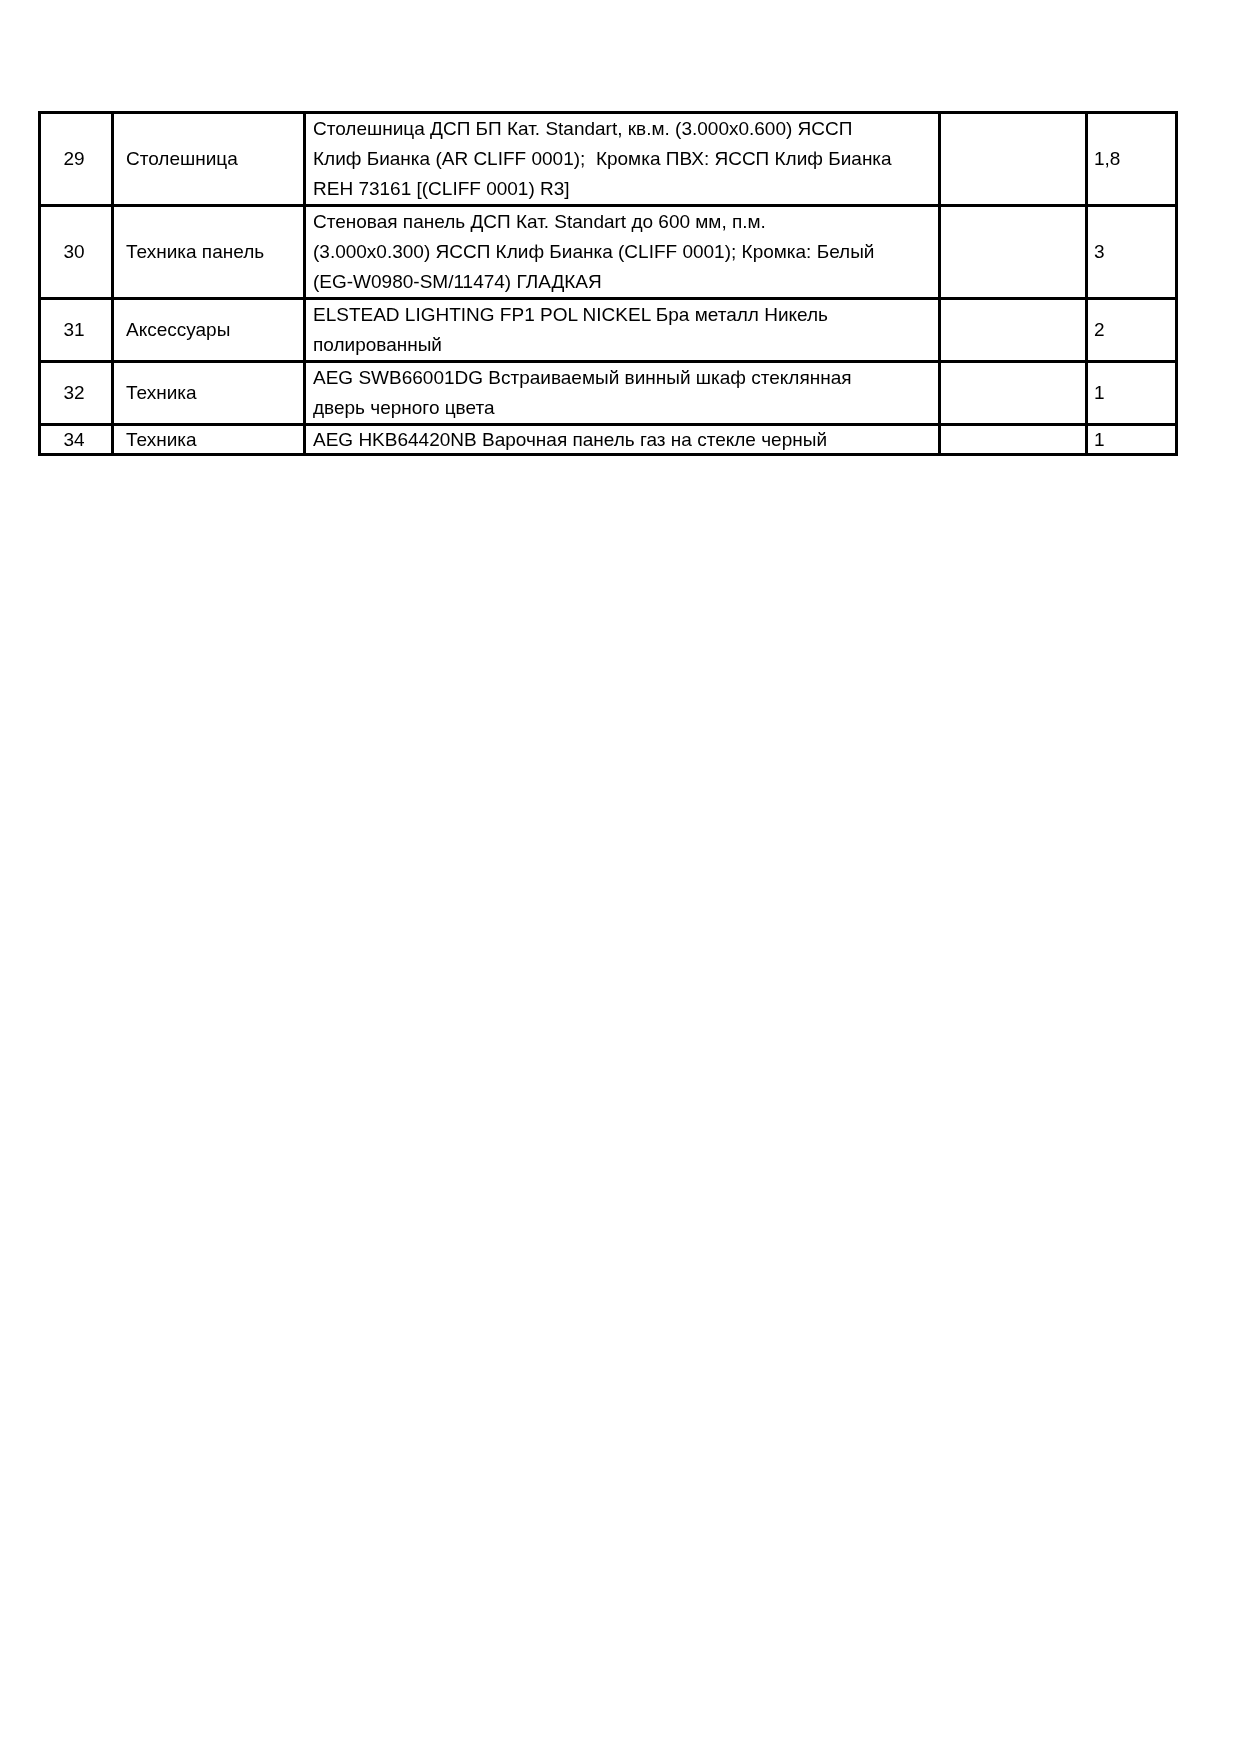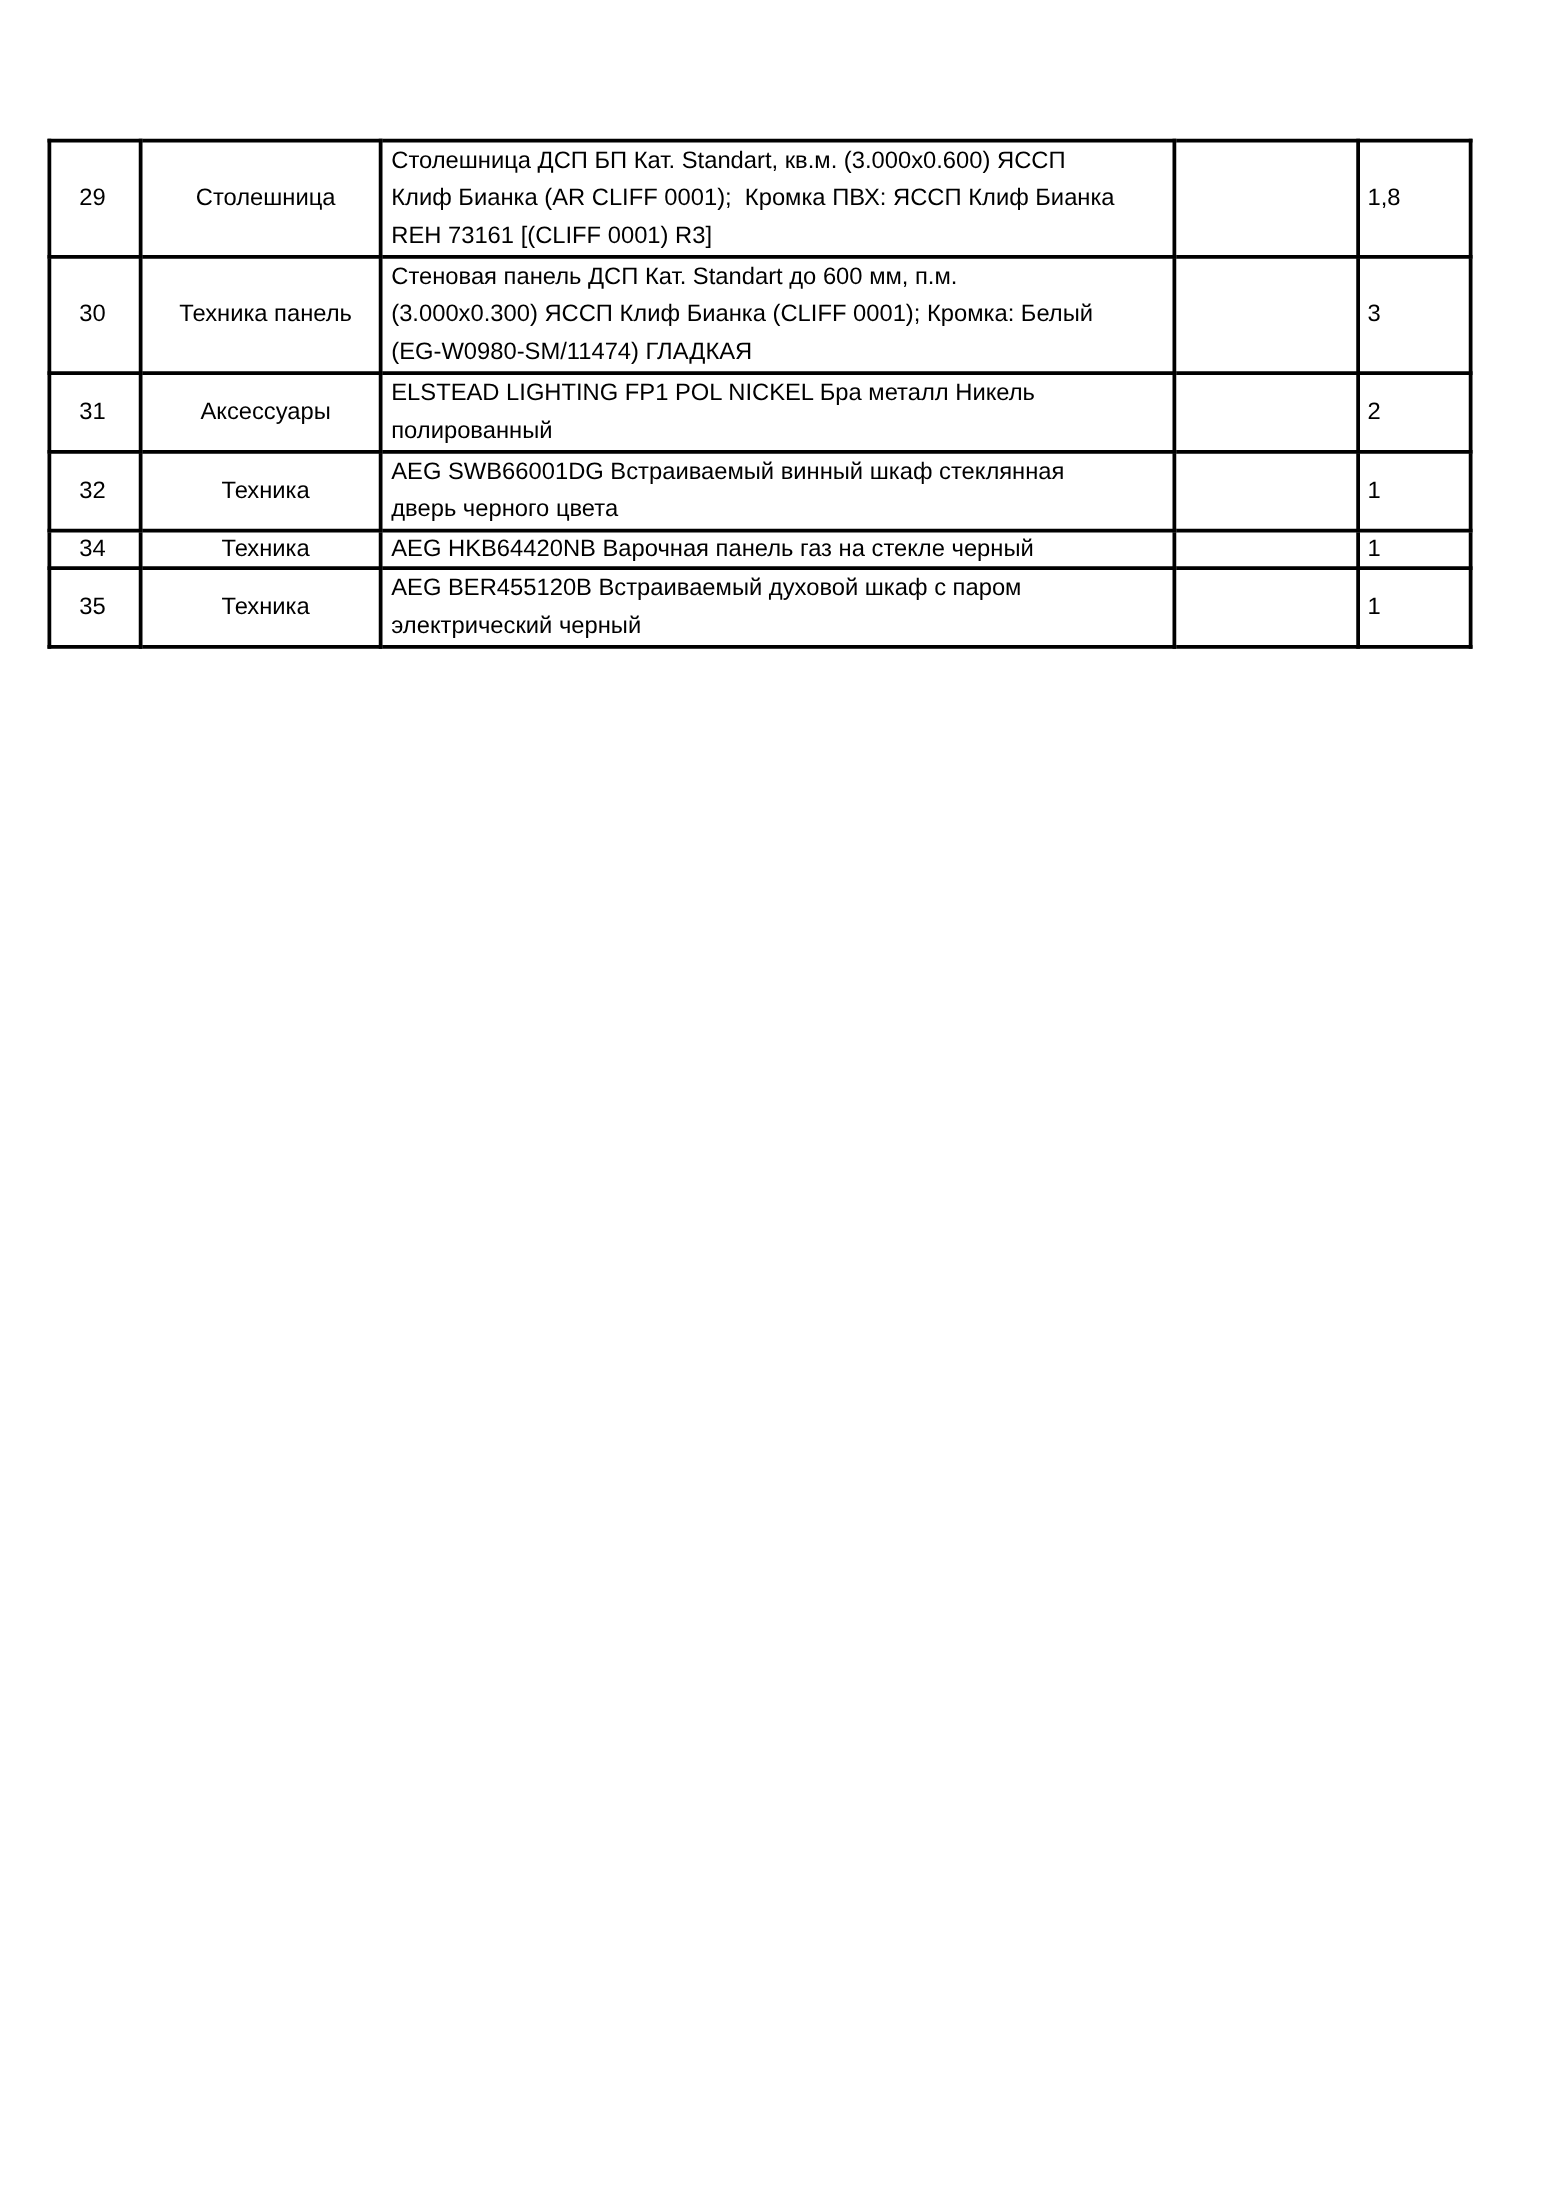--- a/index.html
+++ b/index.html
@@ -32,21 +32,21 @@
     line-height: 30px;
     vertical-align: middle;
     overflow: hidden;
     margin-left: 12px;
   }
   td.num {
     text-align: center;
     padding-right: 4px;
   }
   td.cat {
-    text-align: center;
+    text-align: left;
     padding-left: 12px;
     padding-right: 4px;
   }
   td.desc {
     text-align: left;
     padding-left: 7px;
     padding-right: 4px;
     white-space: pre-wrap;
   }
   td.note {
@@ -105,23 +105,15 @@
         <td class="note"></td>
         <td class="qty">1</td>
       </tr>
       <tr class="single" style="height:30px">
         <td class="num">34</td>
         <td class="cat">Техника</td>
         <td class="desc">AEG HKB64420NB Варочная панель газ на стекле черный</td>
         <td class="note"></td>
         <td class="qty">1</td>
       </tr>
-      <tr style="height:60px">
-        <td class="num">35</td>
-        <td class="cat">Техника</td>
-        <td class="desc">AEG BER455120B Встраиваемый духовой шкаф с паром
-электрический черный</td>
-        <td class="note"></td>
-        <td class="qty">1</td>
-      </tr>
     </tbody>
   </table>
 </div>
 
 </body></html>

